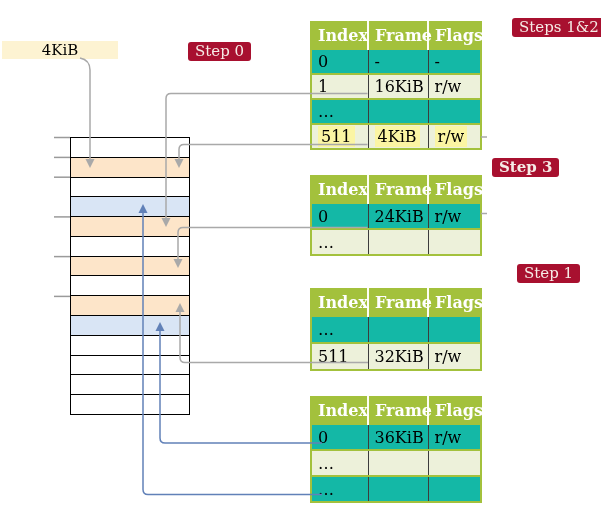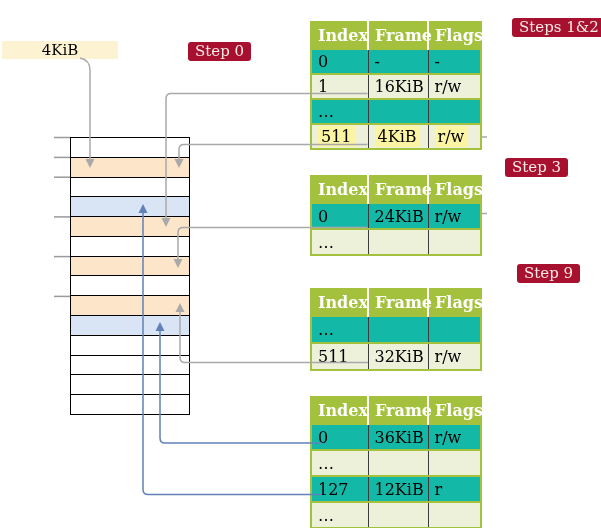--- a/index.html
+++ b/index.html
@@ -28,21 +28,21 @@
   }
 
   
   .badge{
     position:absolute;height:19px;line-height:19px;padding:0 7px;
     background:var(--badge-red);color:#f6ebe6;font-size:15px;
     border-radius:3px;white-space:nowrap;
   }
   .badge.step0{left:188px;top:42px;text-align:right;}
   .badge.steps12{left:512px;top:18px;}
-  .badge.step3{left:505px;top:158px;}
+  .badge.step3{left:492px;top:158px;font-weight:bold;}
   .badge.step4{left:517px;top:264px;}
 
   
   .memory{
     position:absolute;left:70px;top:137px;width:120px;height:278px;
     border:1px solid #000;box-sizing:border-box;
     display:flex;flex-direction:column;background:#fff;
   }
   .mrow{flex:1 1 0;border-bottom:1px solid #000;}
   .mrow:last-child{border-bottom:none;}
@@ -88,21 +88,21 @@
 </head>
 <body>
 
 <div class="canvas">
 
   <div class="frame-label">4KiB</div>
 
   <div class="badge step0">Step 0</div>
   <div class="badge steps12">Steps 1&amp;2</div>
   <div class="badge step3">Step 3</div>
-  <div class="badge step4">Step 9</div>
+  <div class="badge step4">Step 1</div>
 
   <div class="memory">
       <div class="mrow row-free"></div>
       <div class="mrow row-table"></div>
       <div class="mrow row-free"></div>
       <div class="mrow row-page"></div>
       <div class="mrow row-table"></div>
       <div class="mrow row-free"></div>
       <div class="mrow row-table"></div>
       <div class="mrow row-free"></div>
@@ -221,25 +221,20 @@
     <tbody>
       <tr>
         <td>0</td>
         <td>36KiB</td>
         <td>r/w</td>
       </tr>
       <tr>
         <td>…</td>
         <td></td>
         <td></td>
-      </tr>
-      <tr>
-        <td>127</td>
-        <td>12KiB</td>
-        <td>r</td>
       </tr>
       <tr>
         <td>…</td>
         <td></td>
         <td></td>
       </tr>
     </tbody>
   </table>
 
   <svg class="overlay" viewBox="0 0 601 528" xmlns="http://www.w3.org/2000/svg">

